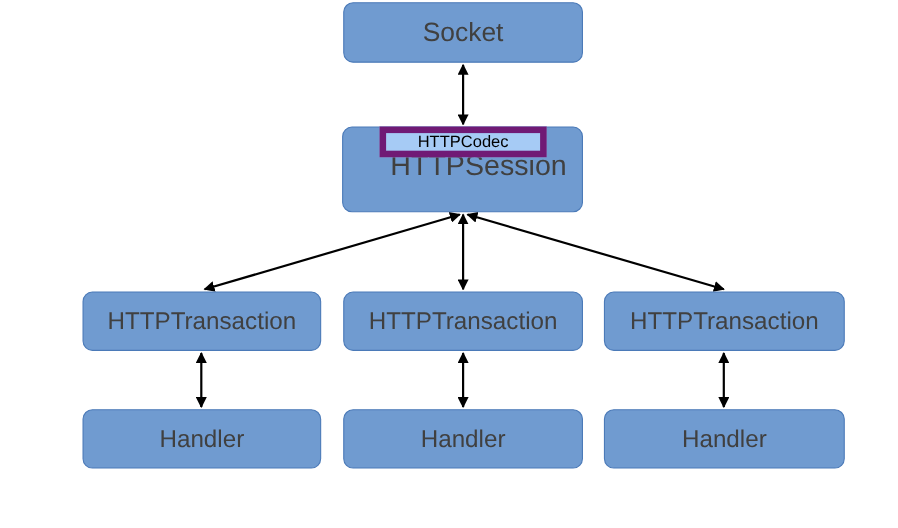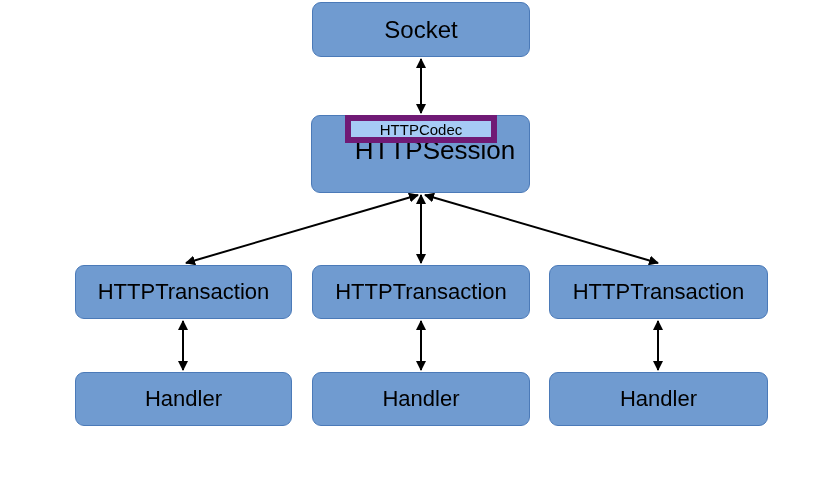--- a/index.html
+++ b/index.html
@@ -22,21 +22,21 @@
   }
   .node {
     position: absolute;
     box-sizing: border-box;
     background: #709BD0;
     border: 1px solid #4B7AB8;
     border-radius: 9px;
     display: flex;
     align-items: center;
     justify-content: center;
-    color: #000000;
+    color: #404040;
     line-height: 1;
     white-space: nowrap;
     user-select: none;
   }
   .node.session {
     justify-content: center;
     align-items: center;
     padding-bottom: 8px;
     padding-left: 29px;
   }

